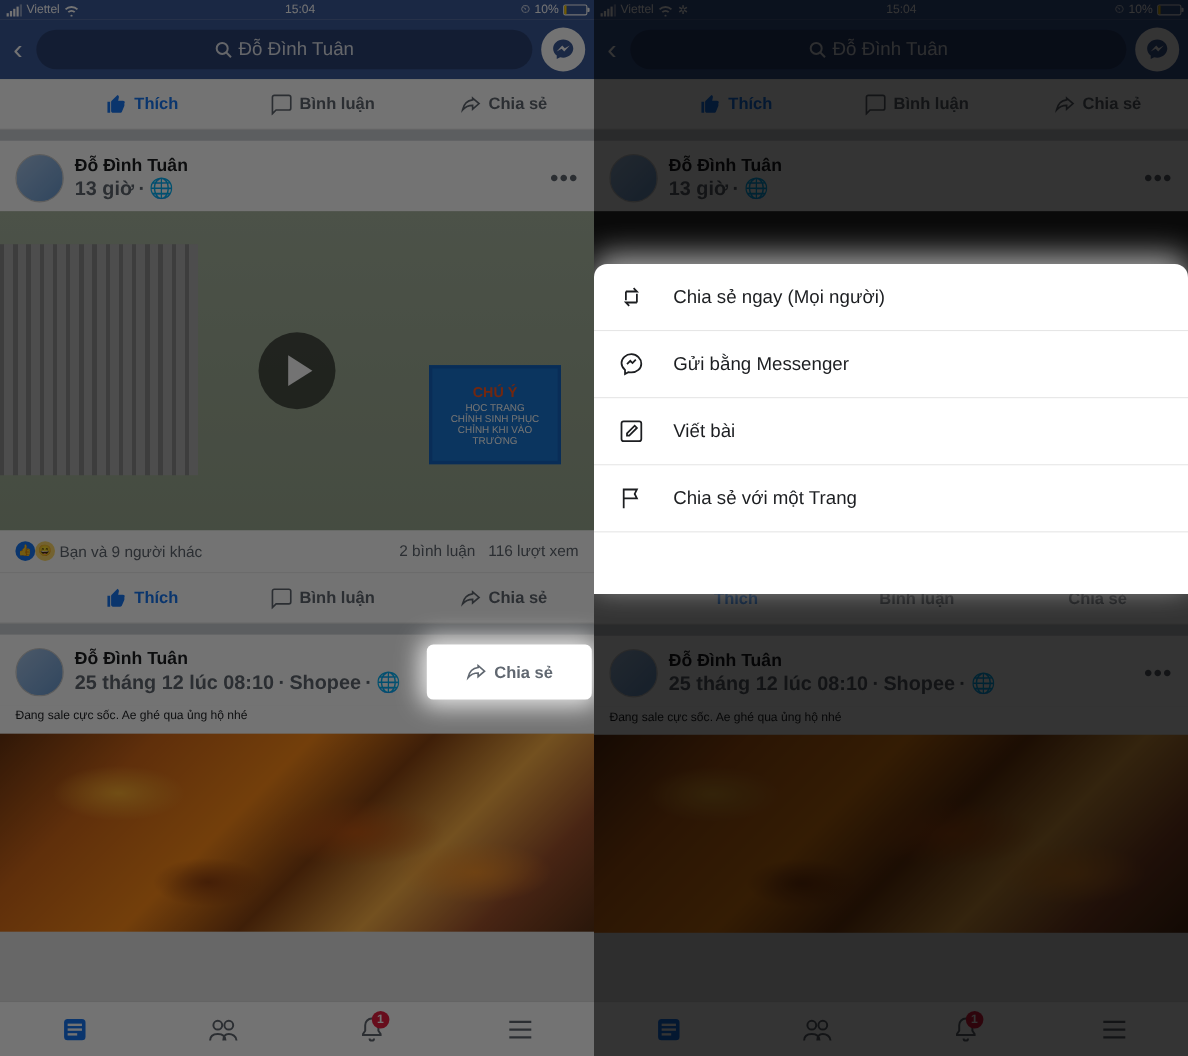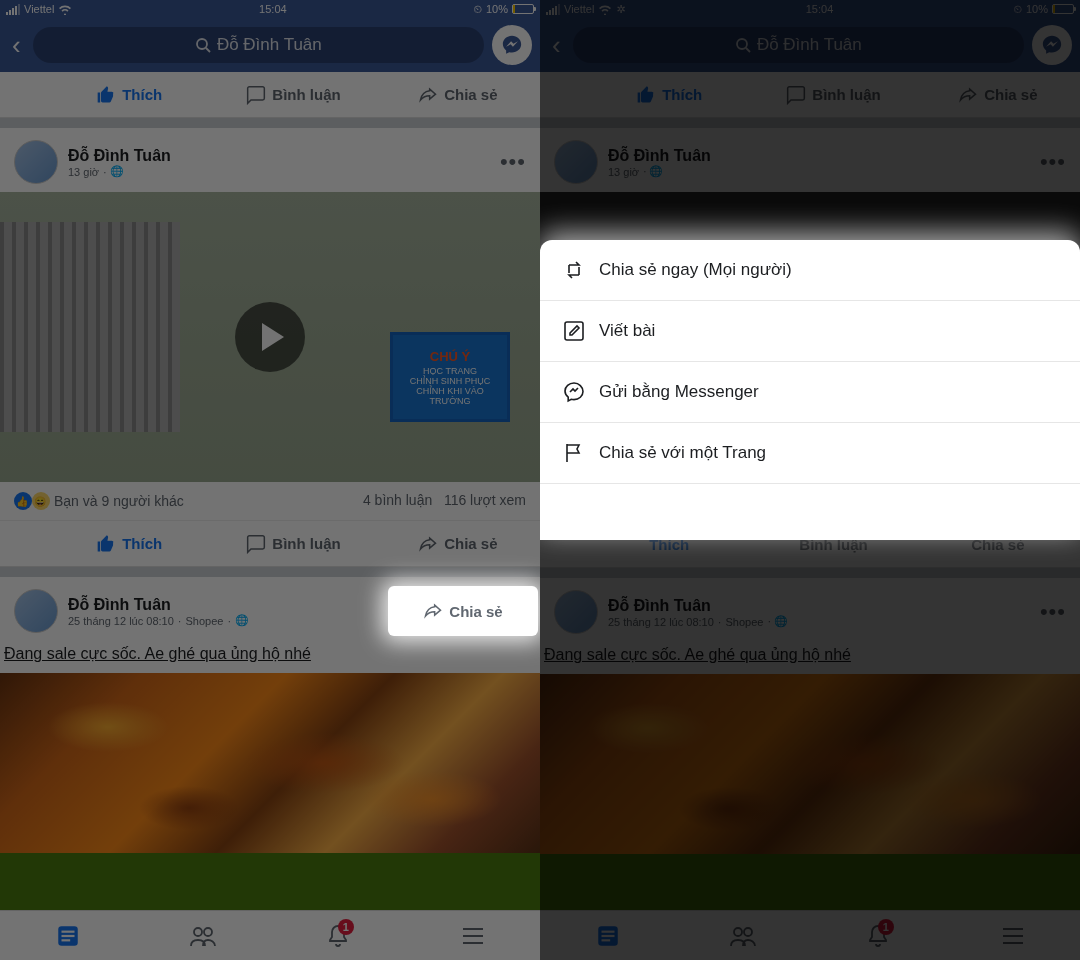--- a/index.html
+++ b/index.html
@@ -1,17 +1,17 @@
 <!DOCTYPE html>
 <html><head>
 <meta charset="utf-8">
 <style>
 * { margin: 0; padding: 0; box-sizing: border-box; font-family: -apple-system, 'Helvetica Neue', Arial, sans-serif; }
 body { background: #888; width: 1080px; height: 960px; display: flex; overflow: hidden; }
-.phone { width: 606px; height: 960px; background: #4d7c0f; position: relative; overflow: hidden; }
+.phone { width: 606px; height: 960px; background: #e5e5e5; position: relative; overflow: hidden; }
 .dim-overlay { position: absolute; inset: 0; background: rgba(0,0,0,0.55); pointer-events: none; z-index: 20; }
 
 
 .status-bar { height: 18px; background: #3b5998; display: flex; justify-content: space-between; align-items: center; padding: 0 6px; font-size: 11px; color: #fff; }
 .status-left, .status-right { display: flex; align-items: center; gap: 4px; }
 .signal { display: flex; align-items: flex-end; gap: 1px; }
 .signal span { width: 2px; background: #fff; }
 .signal span:nth-child(1){height:3px} .signal span:nth-child(2){height:5px} .signal span:nth-child(3){height:7px} .signal span:nth-child(4){height:9px} .signal span:nth-child(5){height:11px; background:rgba(255,255,255,0.4)}
 .battery { width: 22px; height: 10px; border: 1px solid #fff; border-radius: 2px; position: relative; }
 .battery::after { content:''; position:absolute; right:-3px; top:2px; width:2px; height:4px; background:#fff; border-radius:0 1px 1px 0; }
@@ -27,57 +27,57 @@
 .action-row { height: 46px; background: #fff; display: flex; border-bottom: 1px solid #ddd; }
 .action-btn { flex: 1; display: flex; align-items: center; justify-content: center; gap: 6px; font-size: 15px; font-weight: 600; color: #606770; }
 .action-btn.liked { color: #1877f2; padding-left: 47px; }
 .divider { height: 10px; background: #ccd0d5; }
 
 
 .post-header { background: #fff; padding: 12px 14px 8px; display: flex; align-items: center; gap: 10px; }
 .avatar { width: 44px; height: 44px; border-radius: 50%; background: linear-gradient(135deg,#a8c5e8,#6b9bd1); border:1px solid #ccc; flex-shrink: 0; }
 .post-meta { flex: 1; }
 .post-author { font-size: 16px; font-weight: 700; color: #1c1e21; }
-.post-time { font-size: 11px; color: #606770; display: flex; align-items: flex-end; gap: 4px; }
+.post-time { font-size: 18px; color: #606770; display: flex; align-items: flex-end; gap: 4px; font-weight: bold; }
 .more-dots { font-size: 22px; color: #606770; letter-spacing: 1px; }
 
 
 .video-area { width: 100%; height: 290px; background: linear-gradient(180deg, #a8b5a0 0%, #9aa890 100%); position: relative; display:flex; align-items:center; justify-content:center; }
 .play-circle { width: 70px; height: 70px; background: rgba(0,0,0,0.55); border-radius: 50%; display:flex; align-items:center; justify-content:center; }
 .play-triangle { width:0; height:0; border-left: 22px solid #fff; border-top: 14px solid transparent; border-bottom: 14px solid transparent; margin-left:6px; }
 .video-sign { position:absolute; right:30px; bottom:60px; width:120px; height:90px; background:#1976d2; border:3px solid #1565c0; display:flex; flex-direction:column; align-items:center; justify-content:center; color:#fff; font-size:9px; text-align:center; padding:4px; }
 .video-sign-title { color:#ff5722; font-weight:bold; font-size:13px; margin-bottom:2px; }
 .video-gate { position:absolute; left:0; top:30px; bottom:50px; width:180px; background:repeating-linear-gradient(90deg,#888 0,#888 4px,#aaa 4px,#aaa 12px); }
 .csn-tag { position:absolute; left:4px; top:4px; font-size:10px; font-weight:bold;margin-top:26px; }
 .csn-c { color:#d32f2f; }
 
 
 .post-stats { background:#fff; padding:10px 14px; display:flex; justify-content:space-between; font-size:14px; color:#606770; border-bottom:1px solid #eee; }
 .reactions { display:flex; align-items:center; gap:4px; }
 .react-icon { width:18px; height:18px; border-radius:50%; display:inline-flex; align-items:center; justify-content:center; font-size:10px; color:#fff; }
 .react-like { background:#1877f2; margin-right:-4px; z-index:2; position:relative; }
 .react-haha { background:#ffda6a; }
 
 
-.post-text { background:#fff; padding:4px 4px 10px; font-size:16px; color:#1c1e21;text-decoration:underline; }
+.post-text { background:#fff; padding:4px 14px 10px; font-size:11px; color:#1c1e21; }
 .food-img { width:100%; height:180px; background: linear-gradient(135deg,#6b3410 0%, #d4691a 20%, #ff8c1a 40%, #8b4513 55%, #ffb347 70%, #a0522d 85%, #5c3317 100%); position:relative; overflow:hidden; }
 .food-img::before { content:''; position:absolute; inset:0; background: radial-gradient(ellipse 60px 25px at 20% 30%, rgba(255,180,50,0.9), transparent), radial-gradient(ellipse 80px 30px at 60% 50%, rgba(200,90,20,0.85), transparent), radial-gradient(ellipse 70px 28px at 80% 70%, rgba(255,150,40,0.8), transparent), radial-gradient(ellipse 50px 22px at 35% 75%, rgba(140,60,15,0.85), transparent); }
 
 
 .tab-bar { position:absolute; bottom:0; left:0; right:0; height:50px; background:#fff; border-top:1px solid #ddd; display:flex; }
 .tab { flex:1; display:flex; align-items:center; justify-content:center; color:#606770; position:relative; }
 .tab.active { color:#1877f2; }
 .badge { position:absolute; top:8px; right:38%; width:16px; height:16px; background:#e41e3f; color:#fff; border-radius:50%; font-size:11px; display:flex; align-items:center; justify-content:center; font-weight:bold; }
 
 
 .highlight-share-btn { position:absolute; z-index:30; left:388px; top:586px; width:150px; height:50px; background:#fff; border-radius:6px; display:flex; align-items:center; justify-content:center; gap:6px; font-size:15px; font-weight:600; color:#606770; box-shadow: 0 0 22px 6px rgba(255,255,255,0.85); }
 
 
 .share-sheet { position:absolute; z-index:30; left:0; right:0; top:240px; background:#fff; border-radius:12px 12px 0 0; box-shadow: 0 -8px 28px rgba(255,255,255,0.65); }
-.share-row { display:flex; align-items:center; gap:11px; padding:18px 20px; border-bottom:1px solid #e6e6e6; }
+.share-row { display:flex; align-items:center; gap:24px; padding:18px 20px; border-bottom:1px solid #e6e6e6; }
 .share-row:last-child { border-bottom:none; }
 .share-icon { width:28px; display:flex; align-items:center; justify-content:center; color:#1c1e21; flex-shrink:0; }
 .share-text { flex:1; }
 .share-title { font-size:17px; color:#1c1e21; }
 .share-sub { font-size:13px; color:#8a8d91; margin-top:2px; }
 .sheet-dim { position:absolute; inset:0; background:rgba(0,0,0,0.55); z-index:25; pointer-events:none; }
 .sheet-dim-cut { position:absolute; left:0; right:0; top:502px; height:72px; background:#fff; z-index:35; display:flex; align-items:center; gap:18px; padding:0 20px; box-shadow: 0 0 26px 8px rgba(255,255,255,0.9); }
 
 svg { display:block; }
 </style>
@@ -175,21 +175,21 @@
     </div>
   </div>
 
   <div class="post-stats">
     <div class="reactions">
       <span class="react-icon react-like">👍</span>
       <span class="react-icon react-haha">😄</span>
       <span>Bạn và 9 người khác</span>
     </div>
     <div>
-      <span>4 bình luận</span>&nbsp;&nbsp;
+      <span>2 bình luận</span>&nbsp;&nbsp;
       <span>116 lượt xem</span>
     </div>
   </div>
 
   <div class="action-row">
     <div class="action-btn liked">
       <svg width="20" height="20" viewBox="0 0 24 24">
           <path d="M2 21h3V9H2v12zm19-11c0-1.1-.9-2-2-2h-5.3l.8-3.8V3.6c0-.4-.2-.8-.4-1.1L13 1.5 6.6 8c-.4.4-.6.9-.6 1.4V19c0 1.1.9 2 2 2h8c.8 0 1.5-.5 1.8-1.2l2.6-6.1c.1-.2.1-.4.1-.7v-3z" fill="#1877f2"></path>
         </svg>
       <span>Thích</span>
@@ -408,37 +408,37 @@
             <path d="M7 7h10l-3-3M7 7v8m10 2H7l3 3m7-3V9" fill="none" stroke="#1c1e21" stroke-width="1.6"></path>
           </svg>
       </div>
       <div class="share-text">
         <div class="share-title">Chia sẻ ngay (Mọi người)</div>
       </div>
     </div>
     <div class="share-row">
       <div class="share-icon">
         <svg width="24" height="24" viewBox="0 0 24 24">
-            <rect x="3" y="3" width="18" height="18" rx="2" fill="none" stroke="#1c1e21" stroke-width="1.6"></rect>
-            <path d="M8 14l7-7 2 2-7 7H8v-2z" fill="none" stroke="#1c1e21" stroke-width="1.6"></path>
+            <path d="M12 3C7 3 3 6.6 3 11c0 2.5 1.3 4.7 3.2 6.2V21l3-1.7c.9.2 1.9.3 2.8.3 5 0 9-3.6 9-8S17 3 12 3z" fill="none" stroke="#1c1e21" stroke-width="1.6"></path>
+            <path d="M8 12l3-3 2 2 3-3" fill="none" stroke="#1c1e21" stroke-width="1.6"></path>
           </svg>
       </div>
       <div class="share-text">
-          <div class="share-title">Viết bài</div>
+          <div class="share-title">Gửi bằng Messenger</div>
         </div>
     </div>
     <div class="share-row">
       <div class="share-icon">
         <svg width="24" height="24" viewBox="0 0 24 24">
-            <path d="M12 3C7 3 3 6.6 3 11c0 2.5 1.3 4.7 3.2 6.2V21l3-1.7c.9.2 1.9.3 2.8.3 5 0 9-3.6 9-8S17 3 12 3z" fill="none" stroke="#1c1e21" stroke-width="1.6"></path>
-            <path d="M8 12l3-3 2 2 3-3" fill="none" stroke="#1c1e21" stroke-width="1.6"></path>
+            <rect x="3" y="3" width="18" height="18" rx="2" fill="none" stroke="#1c1e21" stroke-width="1.6"></rect>
+            <path d="M8 14l7-7 2 2-7 7H8v-2z" fill="none" stroke="#1c1e21" stroke-width="1.6"></path>
           </svg>
       </div>
       <div class="share-text">
-          <div class="share-title">Gửi bằng Messenger</div>
+          <div class="share-title">Viết bài</div>
         </div>
     </div>
     <div class="share-row">
       <div class="share-icon">
         <svg width="24" height="24" viewBox="0 0 24 24">
             <path d="M5 3v18M5 4h12l-2 4 2 4H5" fill="none" stroke="#1c1e21" stroke-width="1.6"></path>
           </svg>
       </div>
       <div class="share-text">
           <div class="share-title">Chia sẻ với một Trang</div>

